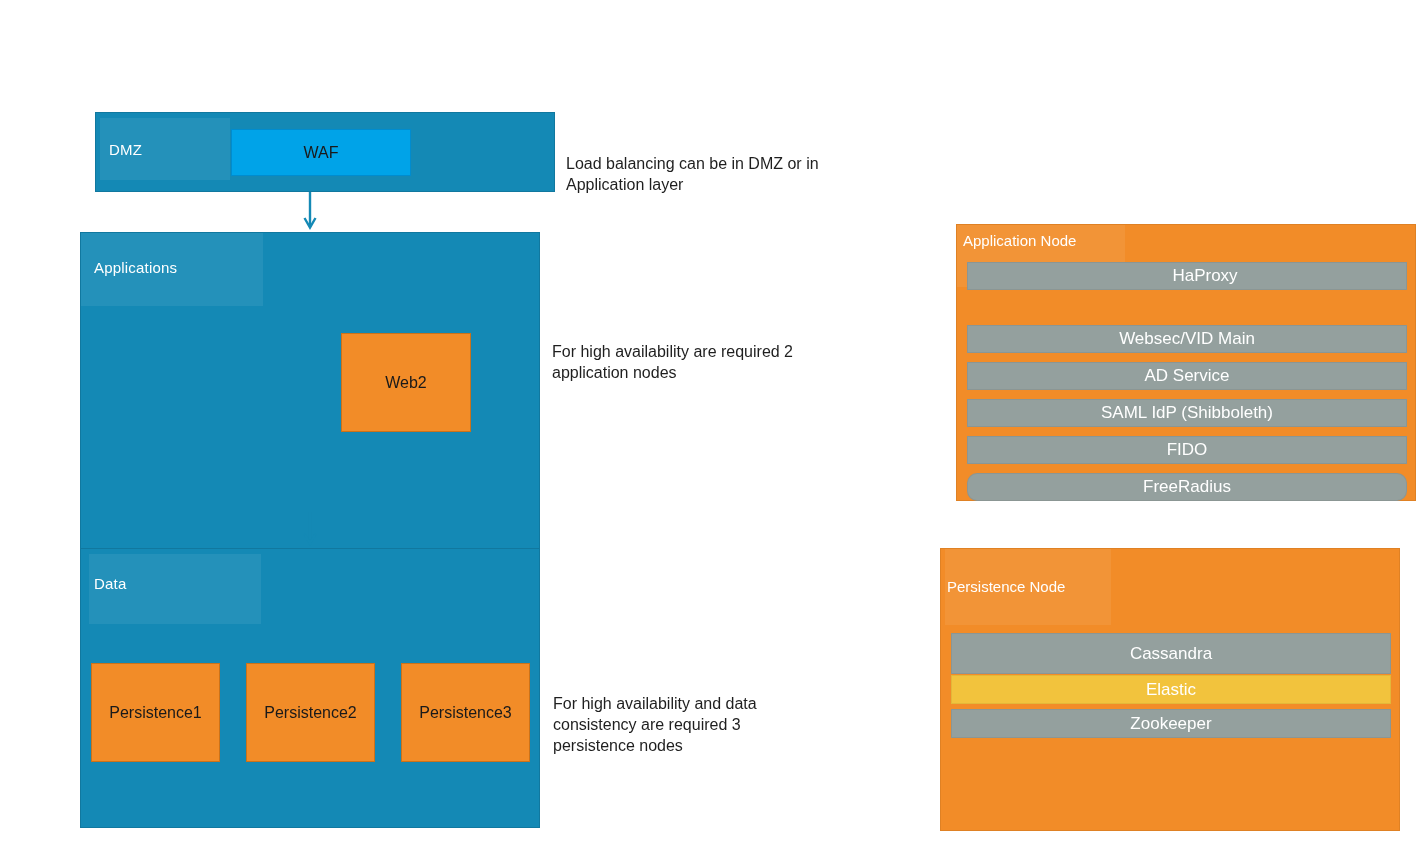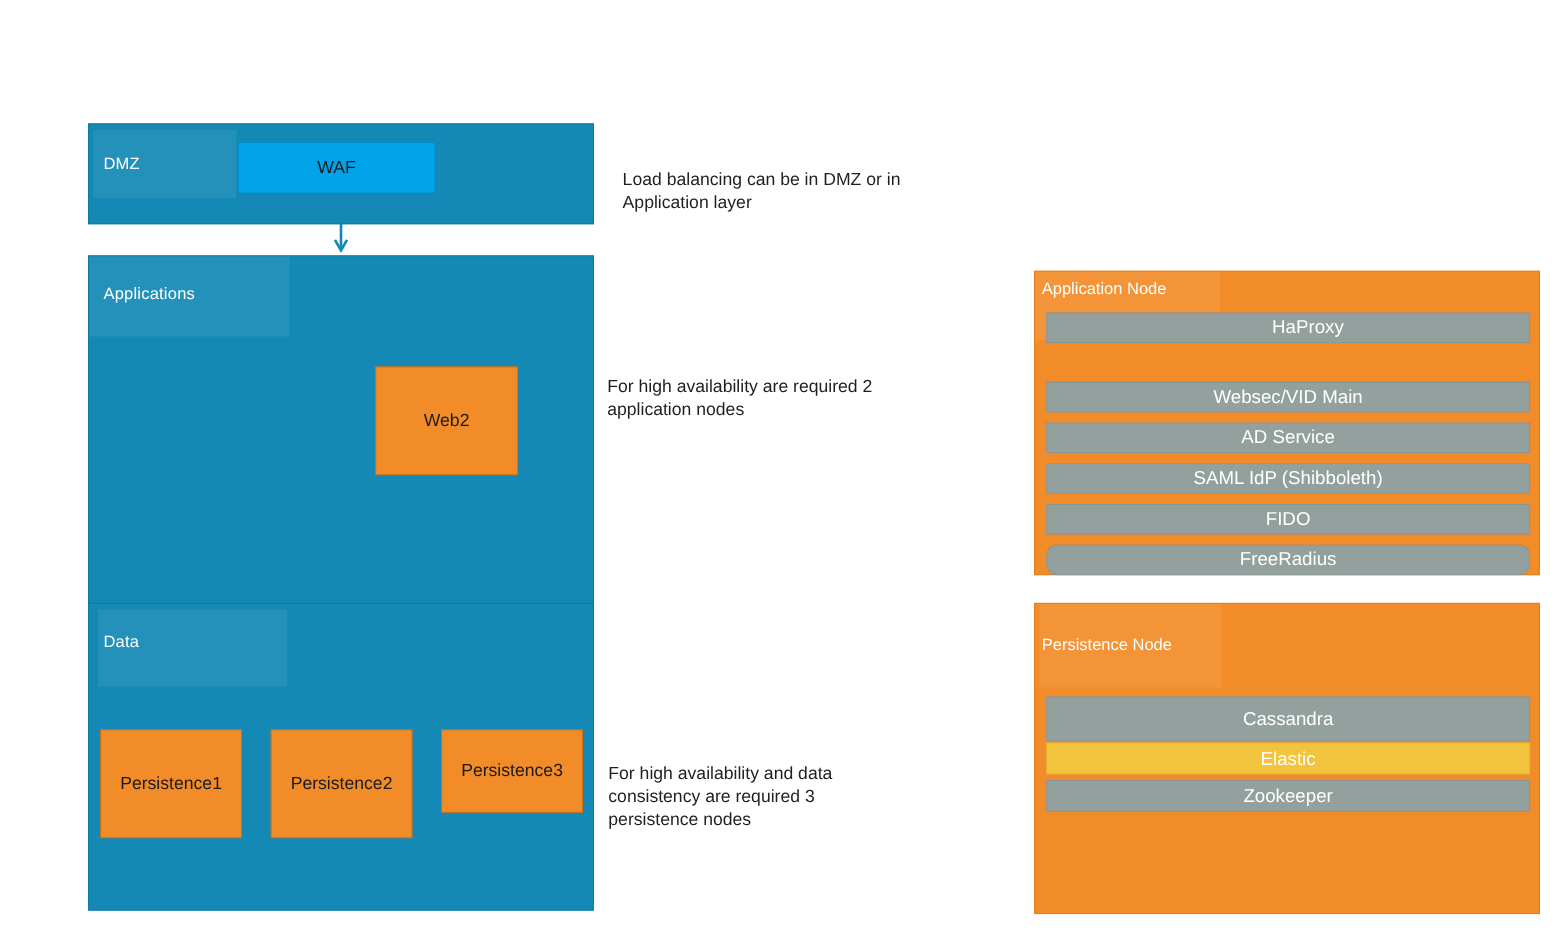--- a/index.html
+++ b/index.html
@@ -18,21 +18,21 @@
 
   
   .layer {
     position: absolute;
     left: 80px;
     width: 460px;
     background: var(--layer-blue);
     border: 1px solid rgba(0,0,0,0.12);
     box-sizing: border-box;
   }
-  .layer-dmz  { top: 112px; height: 92px; }
+  .layer-dmz  { top: 112px; height: 80px; margin-left: 15px; }
   .layer-apps { top: 232px; height: 348px; }
   .layer-data { top: 548px; height: 280px; }
 
   .corner-light {
     position: absolute;
     background: rgba(255,255,255,0.07);
     pointer-events: none;
   }
   .layer-dmz  .corner-light { left: 4px; top: 5px; width: 130px; height: 62px; }
   .layer-apps .corner-light { left: 0;   top: 0;   width: 182px; height: 73px; }
@@ -61,21 +61,21 @@
   }
   .waf-box {
     left: 135px; top: 16px; width: 180px; height: 47px;
     background: var(--waf-blue);
     border: 1px solid rgba(0,70,130,0.25);
   }
   .web1-box { left: 70px;  top: 100px; width: 130px; height: 99px; }
   .web2-box { left: 260px; top: 100px; width: 130px; height: 99px; }
   .p1-box { left: 10px;  top: 114px; width: 129px; height: 99px; }
   .p2-box { left: 165px; top: 114px; width: 129px; height: 99px; }
-  .p3-box { left: 320px; top: 114px; width: 129px; height: 76px; }
+  .p3-box { left: 320px; top: 114px; width: 129px; height: 99px; }
 
   
   .flow-arrow { position: absolute; left: 303px; width: 14px; }
   .arrow-1 { top: 192px; height: 39px; }
   .arrow-2 { top: 512px; height: 35px; }
   .flow-arrow svg { display: block; width: 100%; height: 100%; }
 
   
   .annotation {
     position: absolute;
@@ -91,21 +91,21 @@
 
   
   .node-panel {
     position: absolute;
     left: 940px;
     width: 460px;
     background: var(--box-orange);
     border: 1px solid rgba(0,0,0,0.08);
     box-sizing: border-box;
   }
-  .app-node-panel     { top: 246px; height: 277px; }
+  .app-node-panel     { top: 224px; height: 277px; margin-left: 16px; }
   .persist-node-panel { top: 548px; height: 283px; }
 
   .app-node-panel .corner-light     { left: 0;   top: 0; width: 168px; height: 62px; }
   .persist-node-panel .corner-light { left: 4px; top: 0; width: 166px; height: 76px; }
 
   .node-title {
     position: absolute;
     left: 6px;
     color: #ffffff;
     font-size: 15px;

